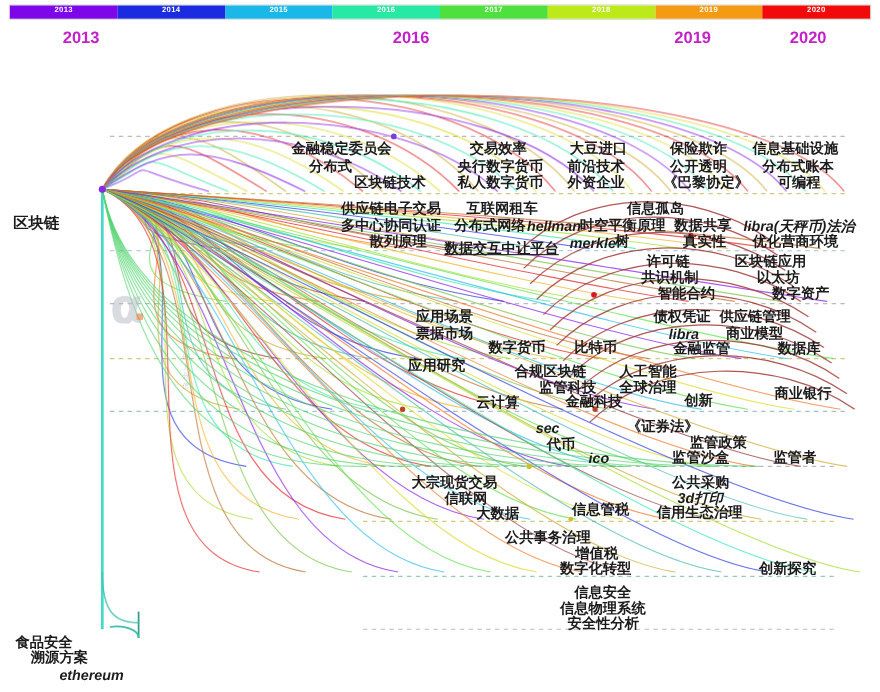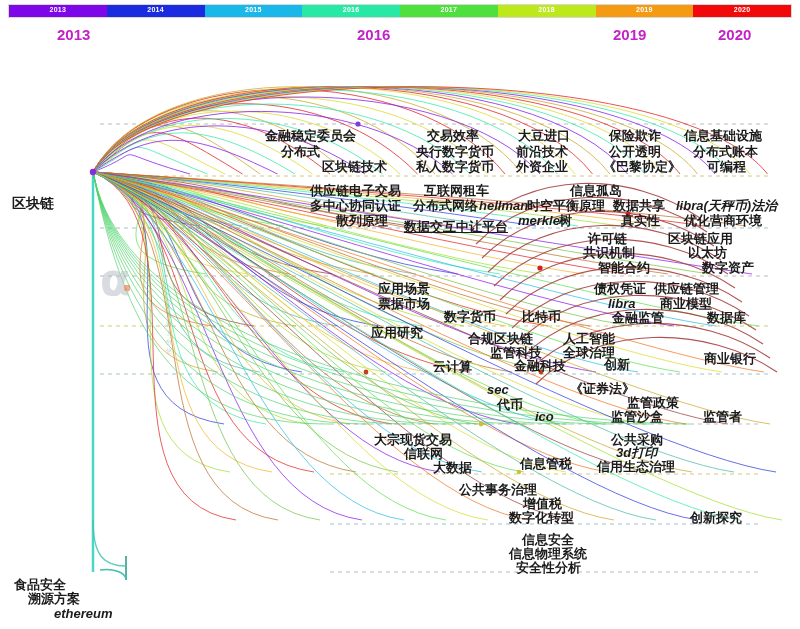--- a/index.html
+++ b/index.html
@@ -362,21 +362,21 @@
       <div class="lbl cn s13" style="left: 654px; top: 282px;">供应链管理</div>
       <div class="lbl cn s13" style="left: 660px; top: 297px;">商业模型</div>
       <div class="lbl cn s13" style="left: 707px; top: 311px;">数据库</div>
       <div class="lbl cn s13" style="left: 371px; top: 326px;">应用研究</div>
       <div class="lbl cn s13" style="left: 433px; top: 360px;">云计算</div>
       <div class="lbl cn s13" style="left: 468px; top: 332px;">合规区块链</div>
       <div class="lbl cn s13" style="left: 490px; top: 346px;">监管科技</div>
       <div class="lbl cn s13" style="left: 514px; top: 359px;">金融科技</div>
       <div class="lbl cn s13" style="left: 563px; top: 332px;">人工智能</div>
       <div class="lbl cn s13" style="left: 563px; top: 346px;">全球治理</div>
-      <div class="lbl cn s13" style="left: 604px; top: 358px;">创新</div>
+      <div class="lbl cn s13" style="left: 622px; top: 358px;">创新</div>
       <div class="lbl cn s13" style="left: 704px; top: 352px;">商业银行</div>
       <div class="lbl en s13" style="left: 487px; top: 383px;">sec</div>
       <div class="lbl cn s13" style="left: 497px; top: 398px;">代币</div>
       <div class="lbl en s13" style="left: 535px; top: 410px;">ico</div>
       <div class="lbl cn s13" style="left: 570px; top: 382px;">《证券法》</div>
       <div class="lbl cn s13" style="left: 611px; top: 396px; margin-left: 16px;">监管政策</div>
       <div class="lbl cn s13" style="left: 611px; top: 410px;">监管沙盒</div>
       <div class="lbl cn s13" style="left: 703px; top: 410px;">监管者</div>
       <div class="lbl cn s13" style="left: 374px; top: 433px;">大宗现货交易</div>
       <div class="lbl cn s13" style="left: 404px; top: 447px;">信联网</div>

